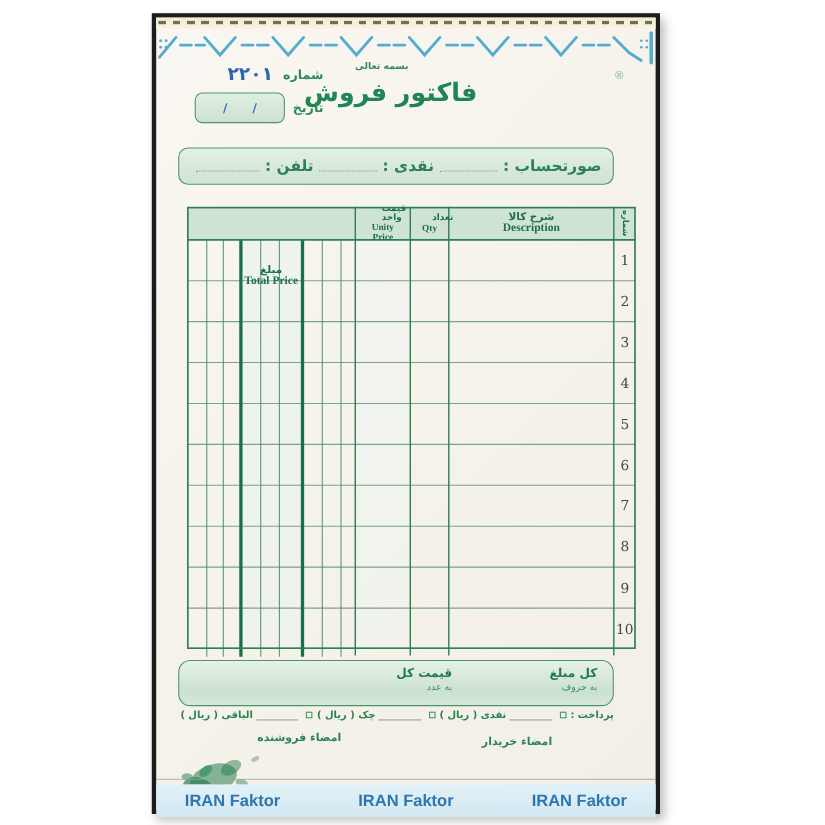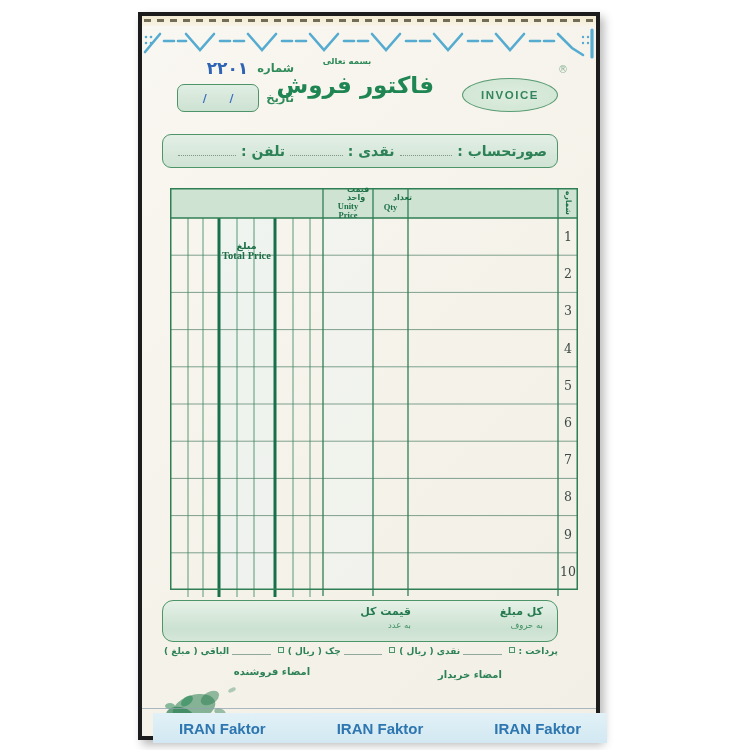--- a/index.html
+++ b/index.html
@@ -79,21 +79,21 @@
 
   
   .sig{position:absolute;font-size:10px;font-weight:bold;color:#2c8156;}
   .sig-buyer{left:280px;top:653px;width:96px;text-align:center;}
   .sig-seller{left:80px;top:650px;width:100px;text-align:center;}
 
   .ink-stain{position:absolute;left:0px;top:652px;width:130px;height:66px;}
 
   
   .footer-line{position:absolute;left:0;top:692px;width:454px;height:1px;background:#90a2b2;opacity:.75;}
-  .footer-band{position:absolute;left:11px;top:697px;width:454px;height:30px;
+  .footer-band{position:absolute;left:0;top:697px;width:454px;height:30px;
     background:linear-gradient(#e2f1f7,#d2e8f2);display:flex;align-items:center;justify-content:space-between;
     padding:0 26px;}
   .brand{font-family:"Liberation Sans",sans-serif;font-size:15px;font-weight:bold;color:#2d76b0;}
 </style>
 </head>
 <body>
 
 <div class="stage">
   <div class="paper">
     <div class="inner">
@@ -146,23 +146,20 @@
         <span class="serial-number">٢٢٠١</span>
       </div>
 
       <div class="date-row">
         <span class="date-label">تاریخ</span>
         <span class="date-box">
           <span class="date-value">/      /</span>
         </span>
       </div>
 
-      <div class="stamp-oval">
-        <span class="stamp-text">INVOICE</span>
-      </div>
       <div class="reg-mark">®</div>
 
       <div class="customer-box">
         <span class="cust-label">صورتحساب :</span>
         <span class="leader"></span>
         <span class="cust-label">نقدی :</span>
         <span class="leader"></span>
         <span class="cust-label">تلفن :</span>
         <span class="leader short"></span>
       </div>
@@ -217,20 +214,24 @@
           <span class="th-en">Total Price</span>
         </div>
         <div class="th" style="left:153px;width:50px;">
           <span class="th-fa small">قیمت واحد</span>
           <span class="th-en small" style="width:38px;">Unity Price</span>
         </div>
         <div class="th" style="left:203px;width:35px;">
           <span class="th-fa small">تعداد</span>
           <span class="th-en small">Qty</span>
         </div>
+        <div class="th" style="left:238px;width:150px;">
+          <span class="th-fa">شرح کالا</span>
+          <span class="th-en">Description</span>
+        </div>
         <div class="th" style="left:388px;width:20px;">
           <span class="th-no">شماره</span>
         </div>
 
         <div class="row-num" style="top:30px;">1</div>
         <div class="row-num" style="top:67.2px;">2</div>
         <div class="row-num" style="top:104.4px;">3</div>
         <div class="row-num" style="top:141.6px;">4</div>
         <div class="row-num" style="top:178.8px;">5</div>
         <div class="row-num" style="top:216px;">6</div>
@@ -254,21 +255,21 @@
       <div class="payment-row">
         <span class="pay-label">پرداخت :</span>
         <span class="checkbox"></span>
         <span class="pay-leader"></span>
         <span class="pay-label">نقدی ( ریال )</span>
         <span class="checkbox"></span>
         <span class="pay-leader"></span>
         <span class="pay-label">چک ( ریال )</span>
         <span class="checkbox"></span>
         <span class="pay-leader"></span>
-        <span class="pay-label">الباقی ( مبلغ )</span>
+        <span class="pay-label">الباقی ( ریال )</span>
       </div>
 
       <div class="sig sig-buyer">امضاء خریدار</div>
       <div class="sig sig-seller">امضاء فروشنده</div>
 
       <svg class="ink-stain" viewBox="0 0 130 66">
         <g fill="#2a7d50">
           <ellipse cx="52" cy="40" rx="22" ry="13" opacity="0.55" transform="rotate(-18 52 40)"></ellipse>
           <ellipse cx="38" cy="48" rx="14" ry="9" opacity="0.7" transform="rotate(12 38 48)"></ellipse>
           <ellipse cx="68" cy="30" rx="10" ry="6" opacity="0.5" transform="rotate(-30 68 30)"></ellipse>

